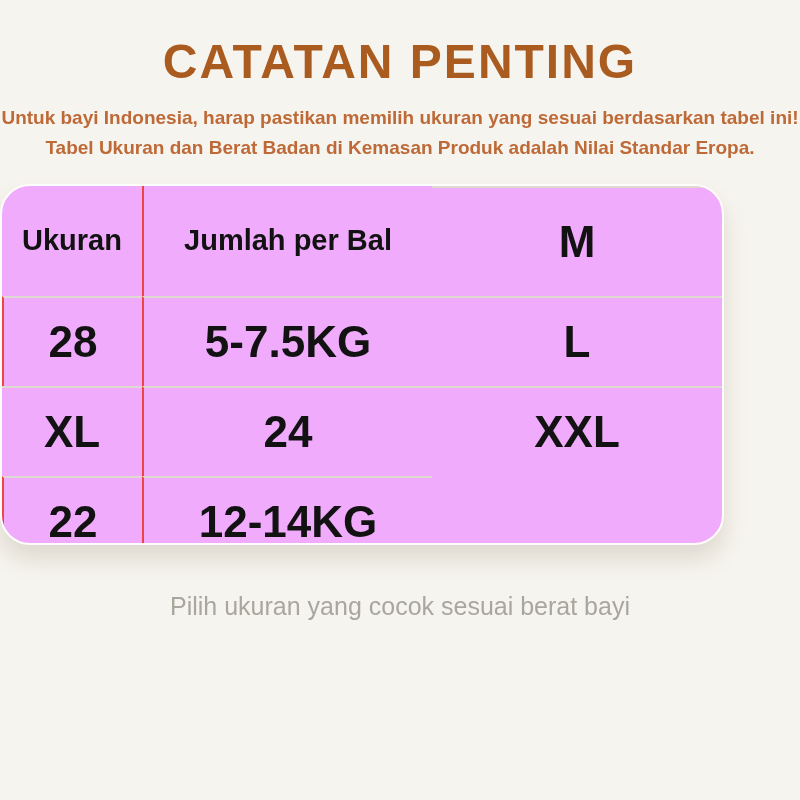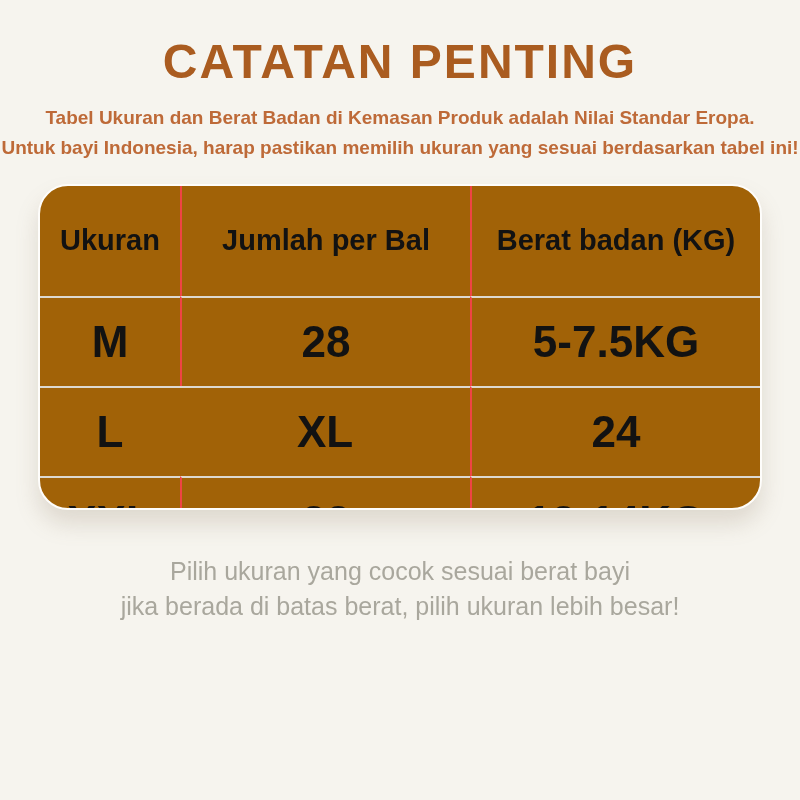--- a/index.html
+++ b/index.html
@@ -11,21 +11,20 @@
     height: 800px;
     background: #F6F4EE;
     font-family: "Liberation Sans", "DejaVu Sans", sans-serif;
     overflow: hidden;
   }
   .canvas {
     width: 800px;
     height: 624px;
     display: flex;
     flex-direction: column;
-    align-items: center;
   }
   .title {
     margin-top: 36px;
     font-size: 48px;
     font-weight: bold;
     letter-spacing: 2px;
     color: #AA5C20;
     text-align: center;
     line-height: 1.1;
   }
@@ -34,21 +33,21 @@
     font-size: 19px;
     font-weight: bold;
     color: #BE6A38;
     text-align: center;
     line-height: 1.6;
   }
   .subtitle span { display: block; }
   .card {
     margin-top: 20px;
     width: 724px;
-    background: #a16207;
+    background: #f0abfc;
     border: 2px solid #FEFDFB;
     border-radius: 30px;
     box-shadow: 0 14px 22px rgba(140, 125, 100, 0.22);
     box-sizing: border-box;
     overflow: hidden;
   }
   .grid {
     display: grid;
     grid-template-columns: 140px 290px 290px;
     grid-template-rows: 110px 90px 90px 90px 90px;
@@ -74,45 +73,43 @@
   .footer span { display: block; }
 </style>
 </head>
 <body>
 
 <div class="canvas">
 
   <div class="title">CATATAN PENTING</div>
 
   <div class="subtitle">
+    <span>Untuk bayi Indonesia, harap pastikan memilih ukuran yang sesuai berdasarkan tabel ini!</span>
     <span>Tabel Ukuran dan Berat Badan di Kemasan Produk adalah Nilai Standar Eropa.</span>
-    <span>Untuk bayi Indonesia, harap pastikan memilih ukuran yang sesuai berdasarkan tabel ini!</span>
   </div>
 
   <div class="card">
     <div class="grid">
 
       <div class="cell head">Ukuran</div>
       <div class="cell head colb">Jumlah per Bal</div>
-      <div class="cell head colb">Berat badan (KG)</div>
 
       <div class="cell val rowb">M</div>
       <div class="cell val rowb colb">28</div>
       <div class="cell val rowb colb">5-7.5KG</div>
 
       <div class="cell val rowb">L</div>
 
       <div class="cell val rowb">XL</div>
       <div class="cell val rowb colb">24</div>
 
       <div class="cell val rowb">XXL</div>
       <div class="cell val rowb colb">22</div>
       <div class="cell val rowb colb">12-14KG</div>
 
     </div>
   </div>
 
   <div class="footer">
     <span>Pilih ukuran yang cocok sesuai berat bayi</span>
-    <span>jika berada di batas berat, pilih ukuran lebih besar!</span>
   </div>
 
 </div>
 
 </body></html>

